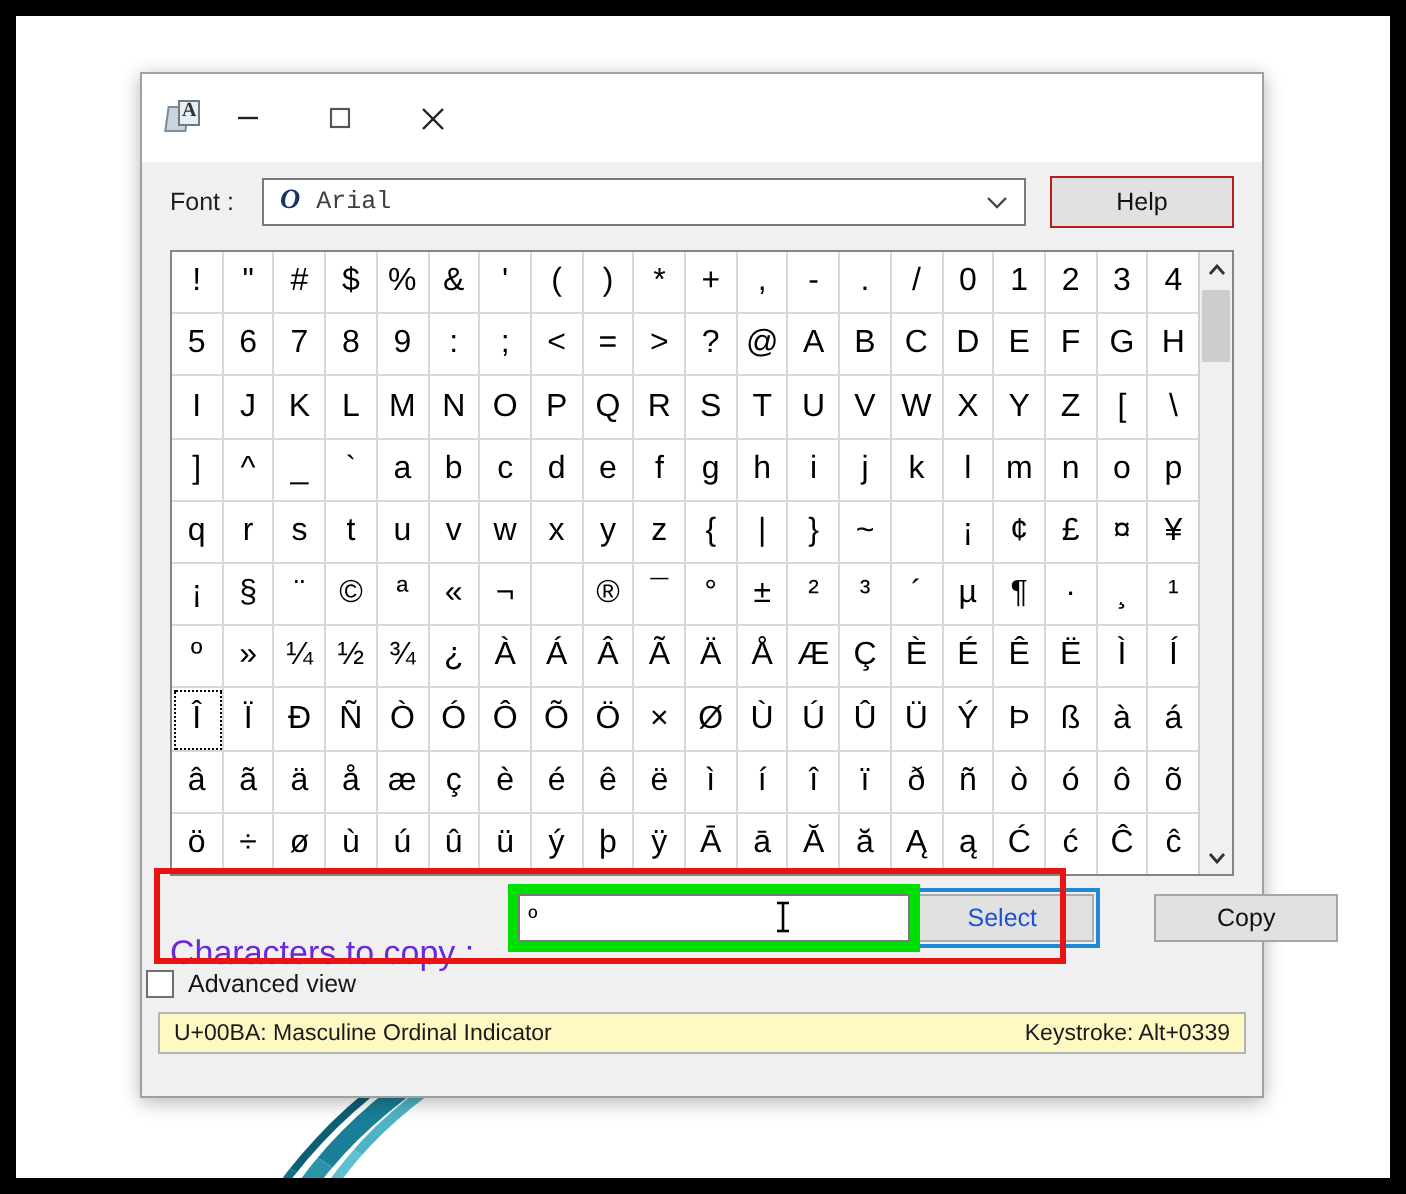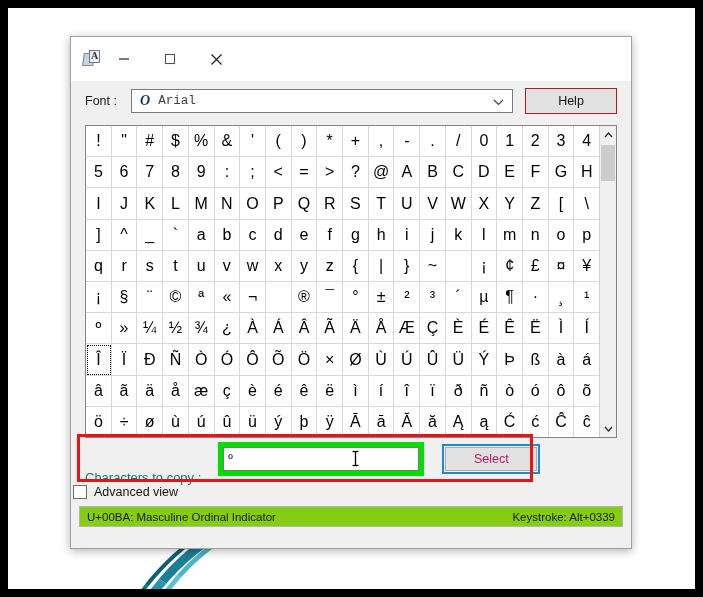--- a/index.html
+++ b/index.html
@@ -79,43 +79,43 @@
   .cell:last-child{ border-right:none; }
   .cell.sel{ outline:1px dotted #000; outline-offset:-2px; background:#fff; }
 
   .sbar{ width:17px; flex:0 0 auto; background:#f0f0f0; border-left:1px solid #d0d0d0;
          display:flex; flex-direction:column; position:relative; }
   .sarr{ height:17px; display:flex; align-items:center; justify-content:center; }
   .strack{ flex:1 1 auto; position:relative; }
   .sthumb{ position:absolute; left:1px; right:1px; top:2px; height:36px; background:#cdcdcd; }
 
   .copyrow{ height:42px; display:flex; align-items:center; padding:0 14px; flex:0 0 auto; position:relative; }
-  .cclabel{ font-size:13px; color:#0f766e; flex:0 0 auto;margin-top:36px; }
+  .cclabel{ font-size:17px; color:#6d28d9; flex:0 0 auto;margin-top:36px; }
   .ccfieldwrap{ margin-left:22px; position:relative; width:196px; flex:0 0 auto; }
   .greenbox{ position:absolute; left:-5px; top:-5px; right:-5px; bottom:-5px;
              border:5px solid #00e000; }
   .ccfield{ width:100%; height:24px; background:#fff; border:1px solid #7a7a7a;
             font-size:12.5px; color:#000; padding:0 4px; display:flex; align-items:center;
             position:relative; }
   .ibeam{ position:absolute; left:128px; top:3px; }
-  .selbtn{ width:92px; height:24px; margin-left:26px; flex:0 0 auto;
+  .selbtn{ width:92px; height:24px; flex:0 0 auto;
            background:#e1e1e1; border:1px solid #adadad; outline:2px solid #1e8ad6; outline-offset:1px;
-           font-size:12.5px; color:#be185d; display:flex; align-items:center; justify-content:center; }
+           font-size:12.5px; color:#1d4ed8; display:flex; align-items:center; justify-content:center; }
   .copybtn{ width:92px; height:24px; margin-left:30px; flex:0 0 auto;
             background:#e1e1e1; border:1px solid #a5a5a5;
             font-size:12.5px; color:#101010; display:flex; align-items:center; justify-content:center; }
   .redbox{ position:absolute; left:6px; top:-4px; width:456px; height:48px;
            border:3px solid #e81313; pointer-events:none; }
 
   .advrow{ height:24px; display:flex; align-items:center; padding:0 2px; flex:0 0 auto; }
   .cbox{ width:14px; height:14px; background:#fff; border:1px solid #6e6e6e; flex:0 0 auto; }
   .advlabel{ font-size:12.5px; color:#151515; margin-left:7px; }
 
   .statusbar{
-    margin:2px 8px 6px 8px; height:21px; border:1px solid #b4b4b4; background:#84cc16;
+    margin:2px 8px 6px 8px; height:21px; border:1px solid #b4b4b4; background:#fef9c3;
     display:flex; align-items:center; justify-content:space-between;
     padding:0 7px; flex:0 0 auto;
   }
   .stleft, .stright{ font-size:11.5px; color:#1a1a1a; }
 </style>
 </head>
 <body>
 
 <div id="desktop">
   <div class="swoosh sw3"></div>
@@ -410,20 +410,21 @@
         <div class="ccfield" placeholder="">º</div>
         <span class="ibeam">
           <svg width="9" height="17" viewBox="0 0 9 17">
               <line x1="4.5" y1="1.5" x2="4.5" y2="15.5" stroke="#000" stroke-width="1.3"></line>
               <line x1="1.5" y1="1.5" x2="7.5" y2="1.5" stroke="#000" stroke-width="1.3"></line>
               <line x1="1.5" y1="15.5" x2="7.5" y2="15.5" stroke="#000" stroke-width="1.3"></line>
             </svg>
         </span>
       </div>
       <div class="selbtn">Select</div>
+      <div class="copybtn">Copy</div>
     </div>
 
     <div class="advrow">
       <div class="cbox"></div>
       <div class="advlabel">Advanced view</div>
     </div>
 
     <div class="statusbar">
       <span class="stleft">U+00BA: Masculine Ordinal Indicator</span>
       <span class="stright">Keystroke: Alt+0339</span>

